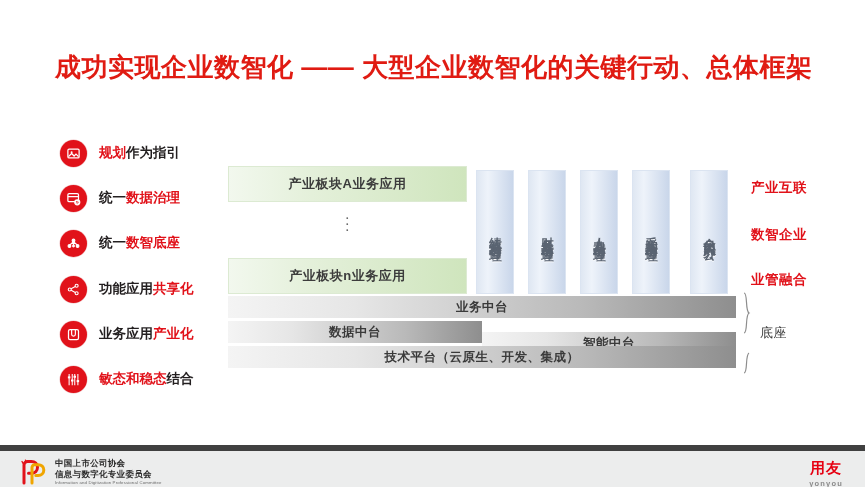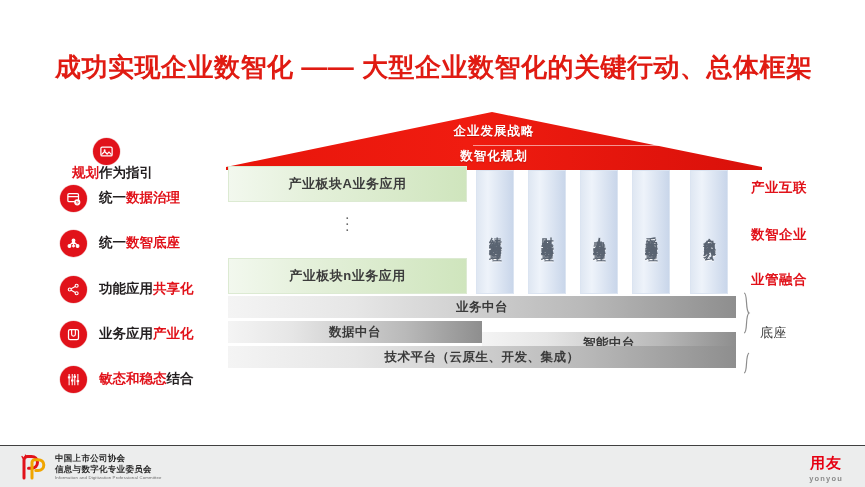--- a/index.html
+++ b/index.html
@@ -194,21 +194,21 @@
     white-space: nowrap;
     letter-spacing: .5px;
   }
 
   
   #footer {
     position: absolute;
     left: 0; bottom: 0;
     width: 865px; height: 42px;
     background: #eceded;
-    border-top: 1px solid #404040;
+    border-top: 6px solid #404040;
   }
   #footer-left {
     position: absolute;
     left: 18px; top: 7px;
     display: flex;
     align-items: center;
   }
   #assoc-logo { width: 30px; height: 28px; flex: 0 0 30px; }
   #assoc-text { margin-left: 7px; }
   .assoc-cn {
@@ -249,21 +249,21 @@
 </style>
 </head>
 <body>
 
 <div id="slide">
 
   <div id="slide-title">成功实现企业数智化 —— 大型企业数智化的关键行动、总体框架</div>
 
   <div id="sidebar">
 
-    <div class="side-row" style="top:0px;flex-direction:column;">
+    <div class="side-row" style="top:0px;">
       <div class="side-badge">
         <svg width="15" height="15" viewBox="0 0 24 24" fill="none" stroke="#fff" stroke-width="2">
           <rect x="3" y="5" width="18" height="14" rx="2"></rect>
           <circle cx="9" cy="10" r="1.6" fill="#fff" stroke="none"></circle>
           <path d="M4 17l5-5 4 4 3-3 4 4"></path>
         </svg>
       </div>
       <div class="side-label"><span class="hl">规划</span><span>作为指引</span></div>
     </div>
 
@@ -323,35 +323,20 @@
           <rect x="8" y="12" width="4" height="3.2" fill="#fff" stroke="none"></rect>
           <rect x="12" y="6" width="4" height="3.2" fill="#fff" stroke="none"></rect>
           <rect x="17" y="13" width="4" height="3.2" fill="#fff" stroke="none"></rect>
         </svg>
       </div>
       <div class="side-label"><span class="hl">敏态和稳态</span><span>结合</span></div>
     </div>
 
   </div>
 
-  <div id="pediment">
-    <svg width="536" height="58" viewBox="0 0 536 58">
-      <defs>
-        <linearGradient id="roofGrad" x1="0" y1="0" x2="1" y2="0">
-          <stop offset="0%" stop-color="#e8150b"></stop>
-          <stop offset="45%" stop-color="#f01c10"></stop>
-          <stop offset="100%" stop-color="#d9100a"></stop>
-        </linearGradient>
-      </defs>
-      <polygon points="266,0 536,55 536,58 0,58 0,55" fill="url(#roofGrad)"></polygon>
-    </svg>
-    <div id="ped-divider"></div>
-    <div class="ped-text" id="ped-text-1">企业发展战略</div>
-    <div class="ped-text" id="ped-text-2">数智化规划</div>
-  </div>
 
   <div class="green-panel" id="green-a">
     <span>产业板块A业务应用</span>
   </div>
 
   <div id="green-dots">
     <i>·</i>
       <i>·</i>
       <i>·</i>
   </div>

